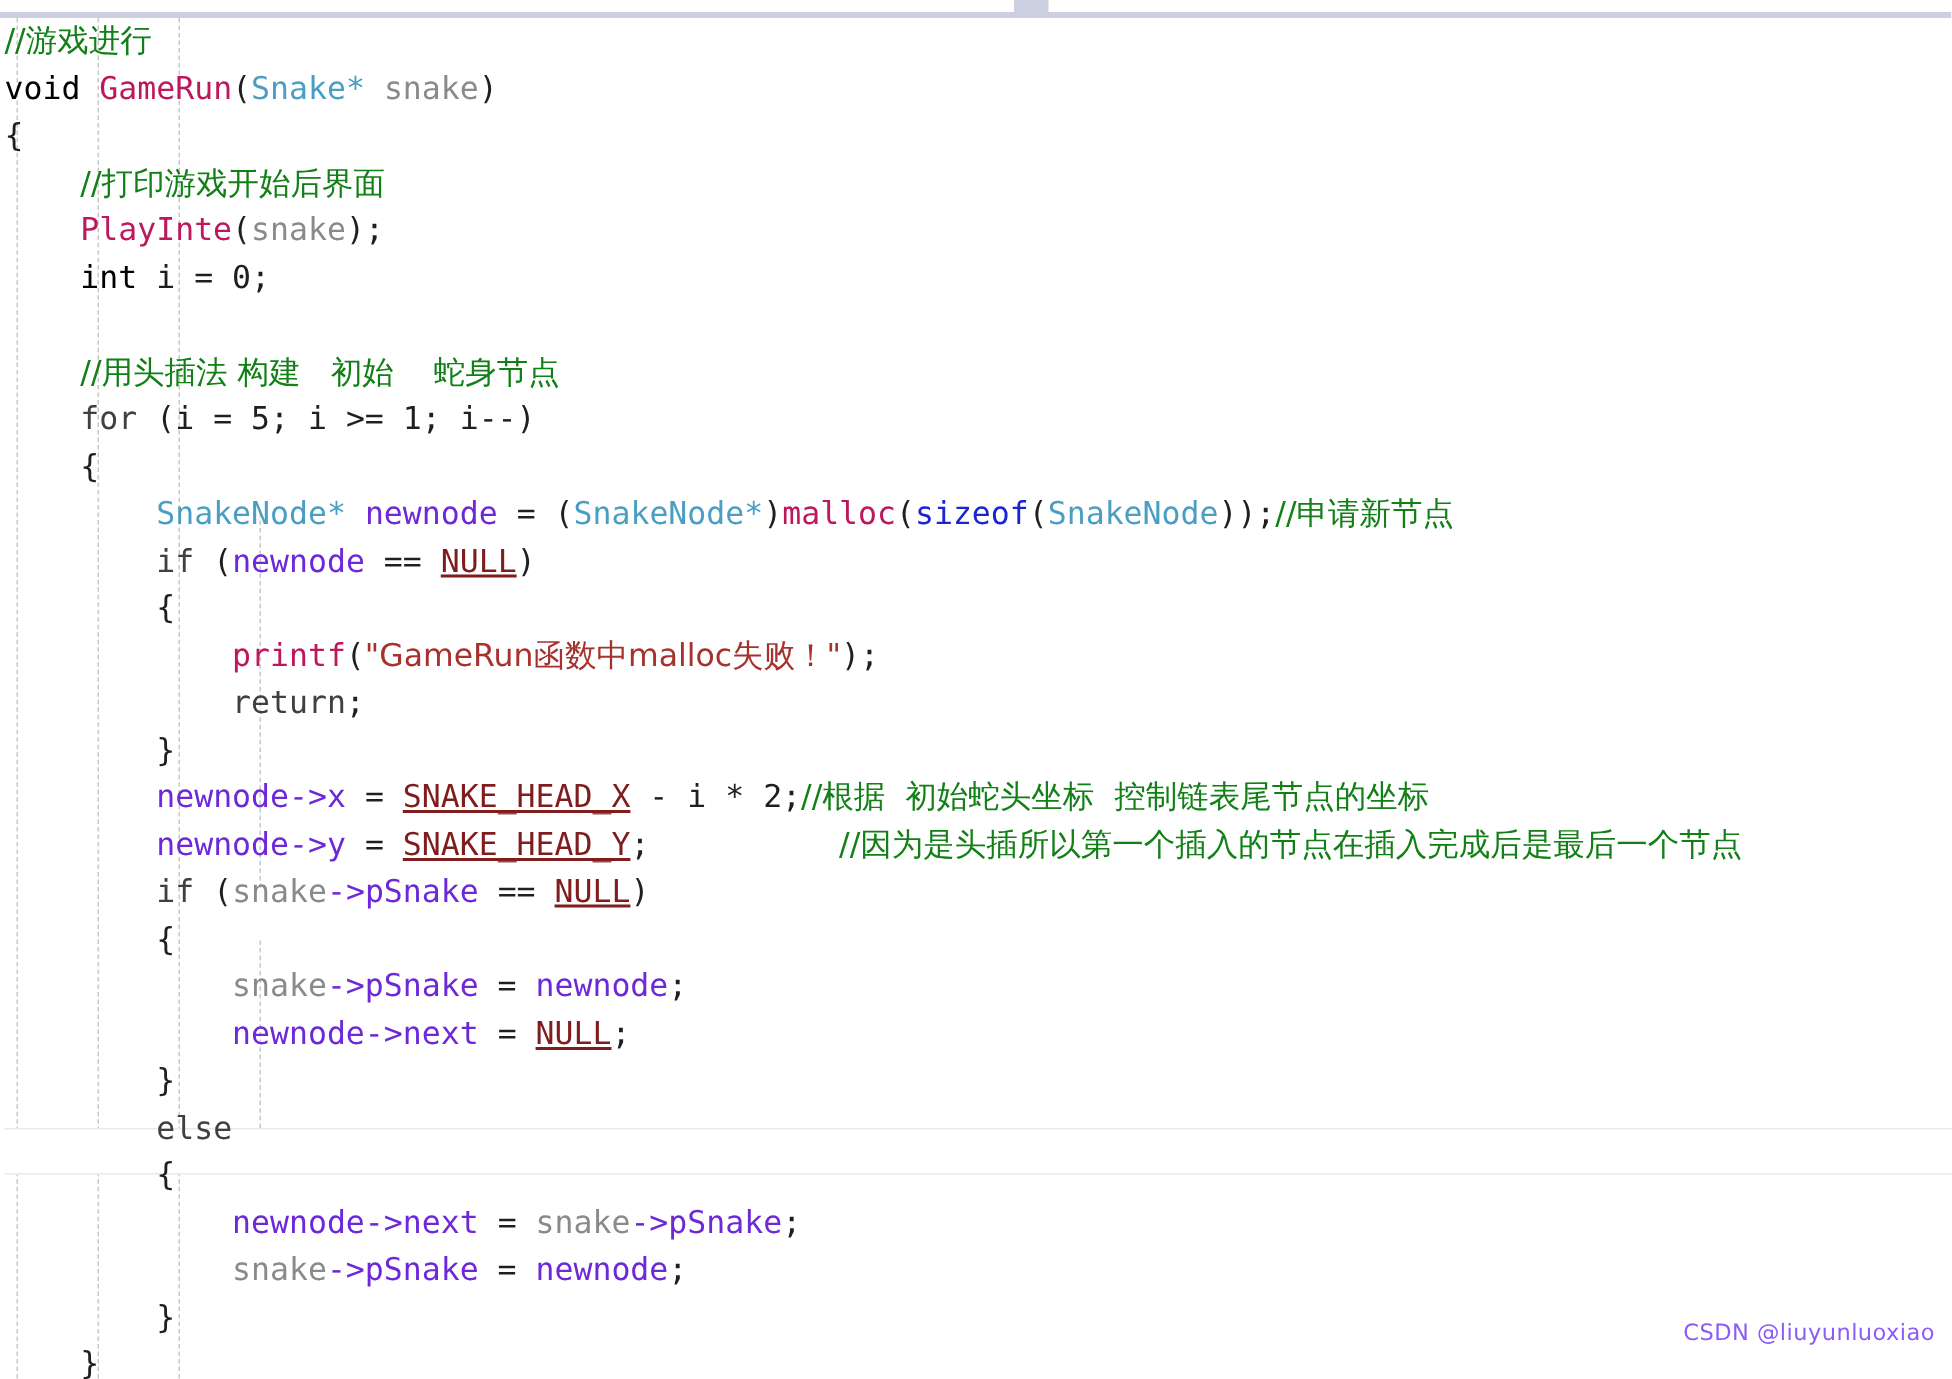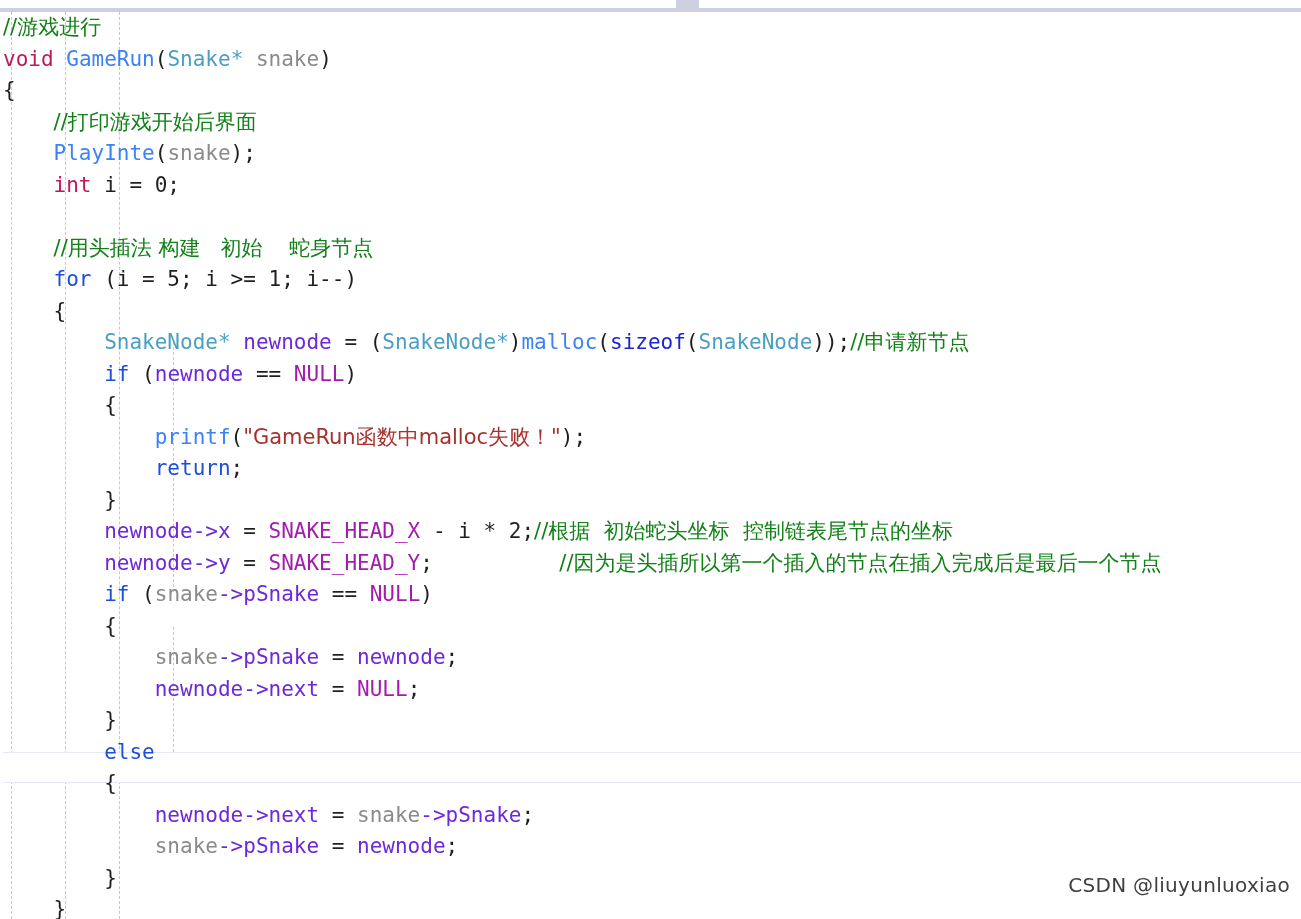--- a/index.html
+++ b/index.html
@@ -87,42 +87,42 @@
     white-space: pre;
     color: #1f1f1f;
   }
   .ln {
     display: block;
     height: 31.5px;
     white-space: pre;
   }
 
   
-  .kw   { color: #1d4ed8; }            
-  .kw2  { color: #be185d; margin-top: 12px; }            
-  .fn   { color: #3b82f6; }            
+  .kw   { color: #404040; }            
+  .kw2  { color: #000000; margin-top: 12px; }            
+  .fn   { color: #be185d; }            
   .type { color: #4a9ec4; }            
   .var  { color: #8a8a8a; }            
   .mem  { color: #6d28d9; }            
   .cm   { color: #128017; }            
   .str  { color: #a6322e; }            
-  .mac  { color: #a21caf; }
+  .mac  { color: #7f1d1d; text-decoration: underline; }
   .pn   { color: #1f1f1f; }            
   .szof { color: #1a24d6; margin-top: 21px; }
 
   .cjk { font-family: "DejaVu Sans", "Liberation Sans", sans-serif; }
 
   
   #watermark {
     position: absolute;
     right: 14px;
     bottom: 22px;
     font-family: "DejaVu Sans", "Liberation Sans", sans-serif;
-    font-size: 20px;
-    color: #404040;
+    font-size: 15px;
+    color: #8b5cf6;
     letter-spacing: 0.3px;
     white-space: nowrap;
   }
 </style>
 </head>
 <body>
 
 <div id="top-chrome">
   <div id="top-chrome-panel">
     

